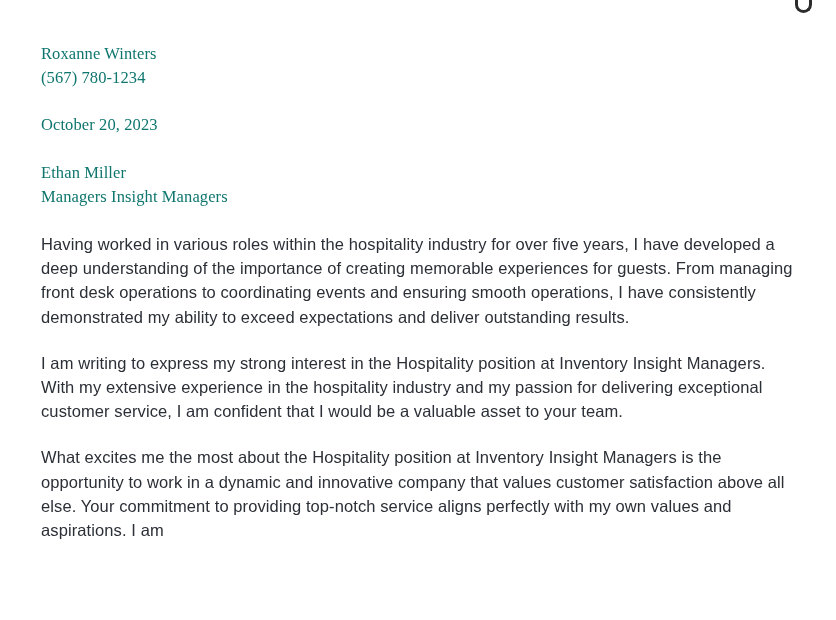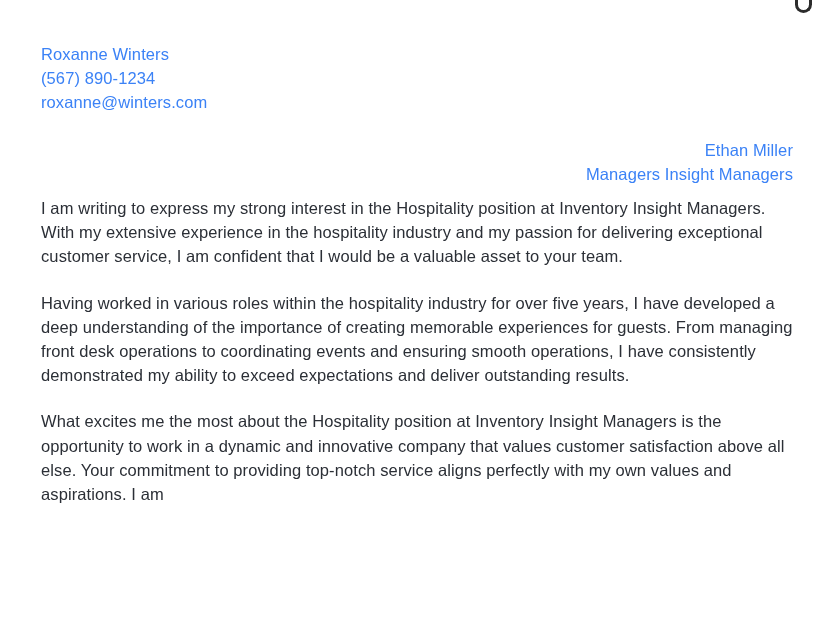--- a/index.html
+++ b/index.html
@@ -31,32 +31,33 @@
     position: absolute;
     left: 41px;
     top: 42px;
     width: 752px;
   }
 
   .line {
     font-size: 16.5px;
     line-height: 24.2px;
     letter-spacing: 0.1px;
-    color: #3b82f6;
+    color: #0f766e;
     white-space: pre;
+    font-family: Liberation Serif, serif;
   }
 
   .block {
     margin: 0;
   }
 
   
   .gap-sender    { margin-bottom: 23px; }
   .gap-date      { margin-bottom: 23px; }
-  .gap-recipient { margin-bottom: 10px; text-align: right; }
+  .gap-recipient { margin-bottom: 23px; }
   .gap-salut     { margin-bottom: 22px; }
 
   .para {
     font-size: 16.5px;
     line-height: 24.2px;
     letter-spacing: 0.1px;
     color: #2b2f36;
     margin: 0 0 22px 0;
     width: 752px;
     text-align: left;
@@ -79,29 +80,31 @@
 <body>
 
 <div class="page">
 
   <div class="corner-mark"></div>
 
   <div class="doc-body">
 
     <div class="block gap-sender">
       <div class="line">Roxanne Winters</div>
-      <div class="line">(567) 890-1234</div>
-      <div class="line">roxanne@winters.com</div>
+      <div class="line">(567) 780-1234</div>
     </div>
 
+    <div class="block gap-date">
+      <div class="line">October 20, 2023</div>
+    </div>
 
     <div class="block gap-recipient">
       <div class="line">Ethan Miller</div>
       <div class="line">Managers Insight Managers</div>
     </div>
 
 
+    <p class="para">Having worked in various roles within the hospitality industry for over five years, I have developed a deep understanding of the importance of creating memorable experiences for guests. From managing front desk operations to coordinating events and ensuring smooth operations, I have consistently demonstrated my ability to exceed expectations and deliver outstanding results.</p>
     <p class="para">I am writing to express my strong interest in the Hospitality position at Inventory Insight Managers. With my extensive experience in the hospitality industry and my passion for delivering exceptional customer service, I am confident that I would be a valuable asset to your team.</p>
-    <p class="para">Having worked in various roles within the hospitality industry for over five years, I have developed a deep understanding of the importance of creating memorable experiences for guests. From managing front desk operations to coordinating events and ensuring smooth operations, I have consistently demonstrated my ability to exceed expectations and deliver outstanding results.</p>
     <p class="para">What excites me the most about the Hospitality position at Inventory Insight Managers is the opportunity to work in a dynamic and innovative company that values customer satisfaction above all else. Your commitment to providing top-notch service aligns perfectly with my own values and aspirations. I am</p>
 
   </div>
 </div>
 
 </body></html>

